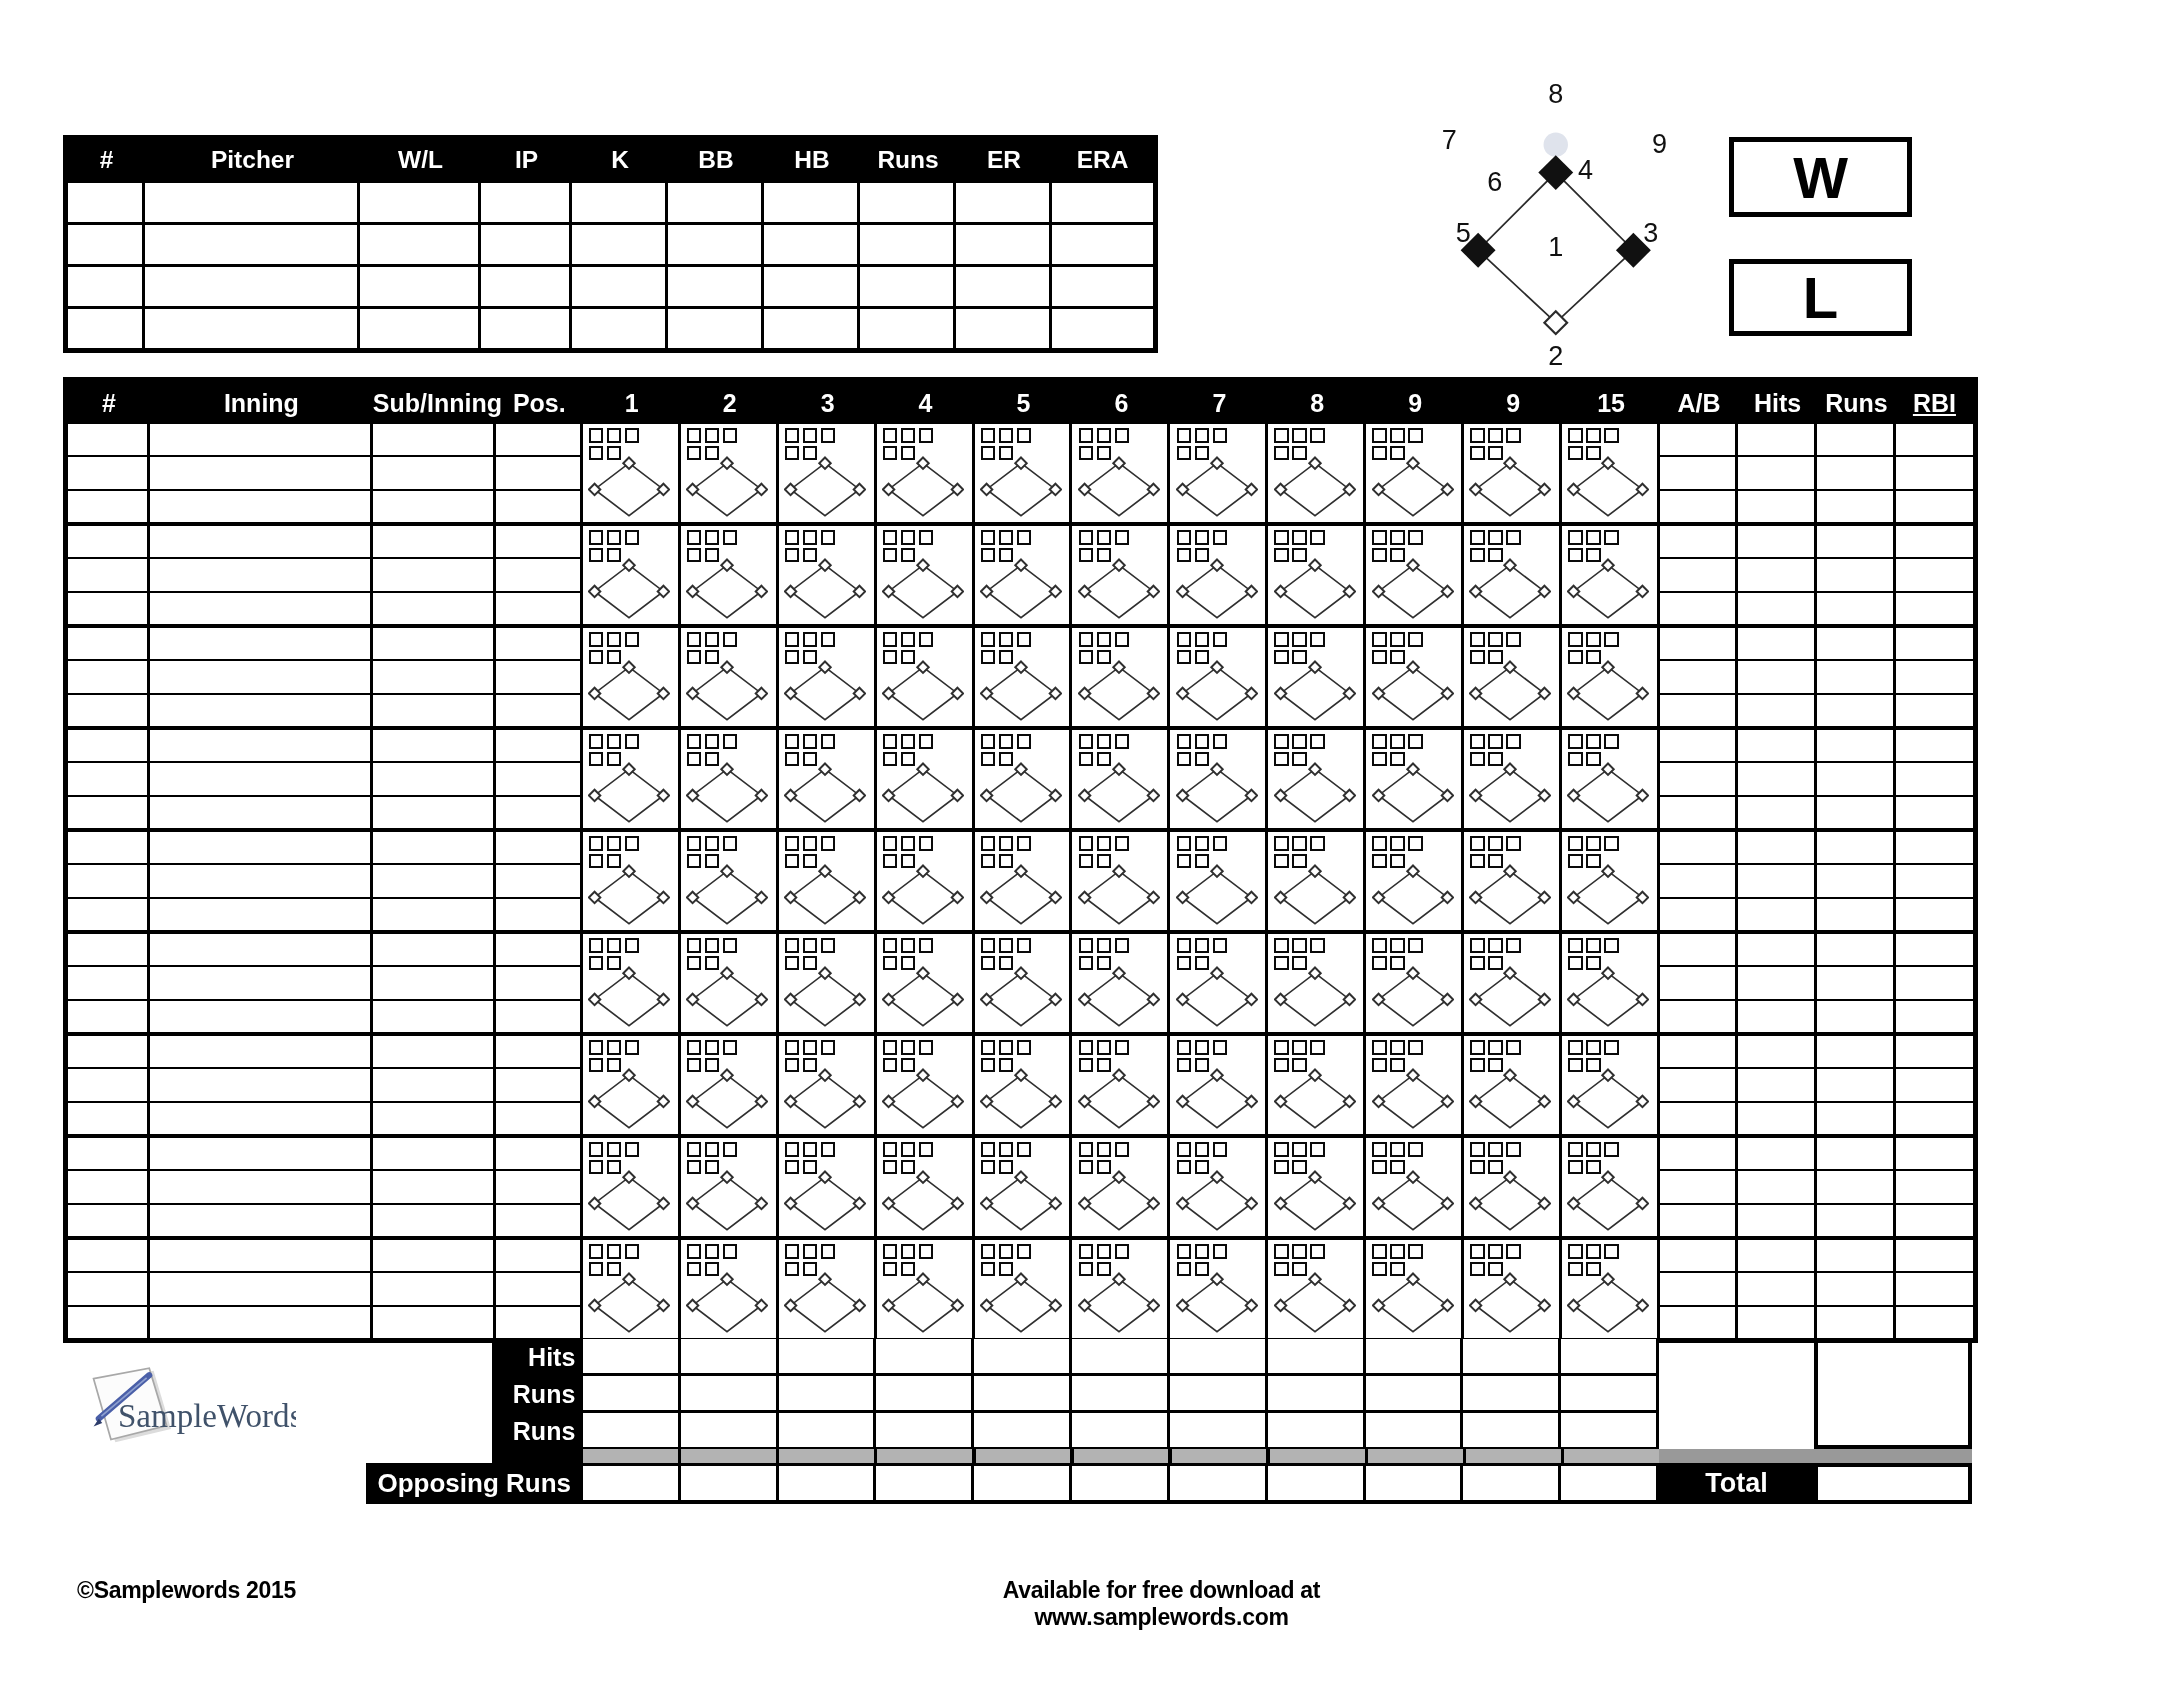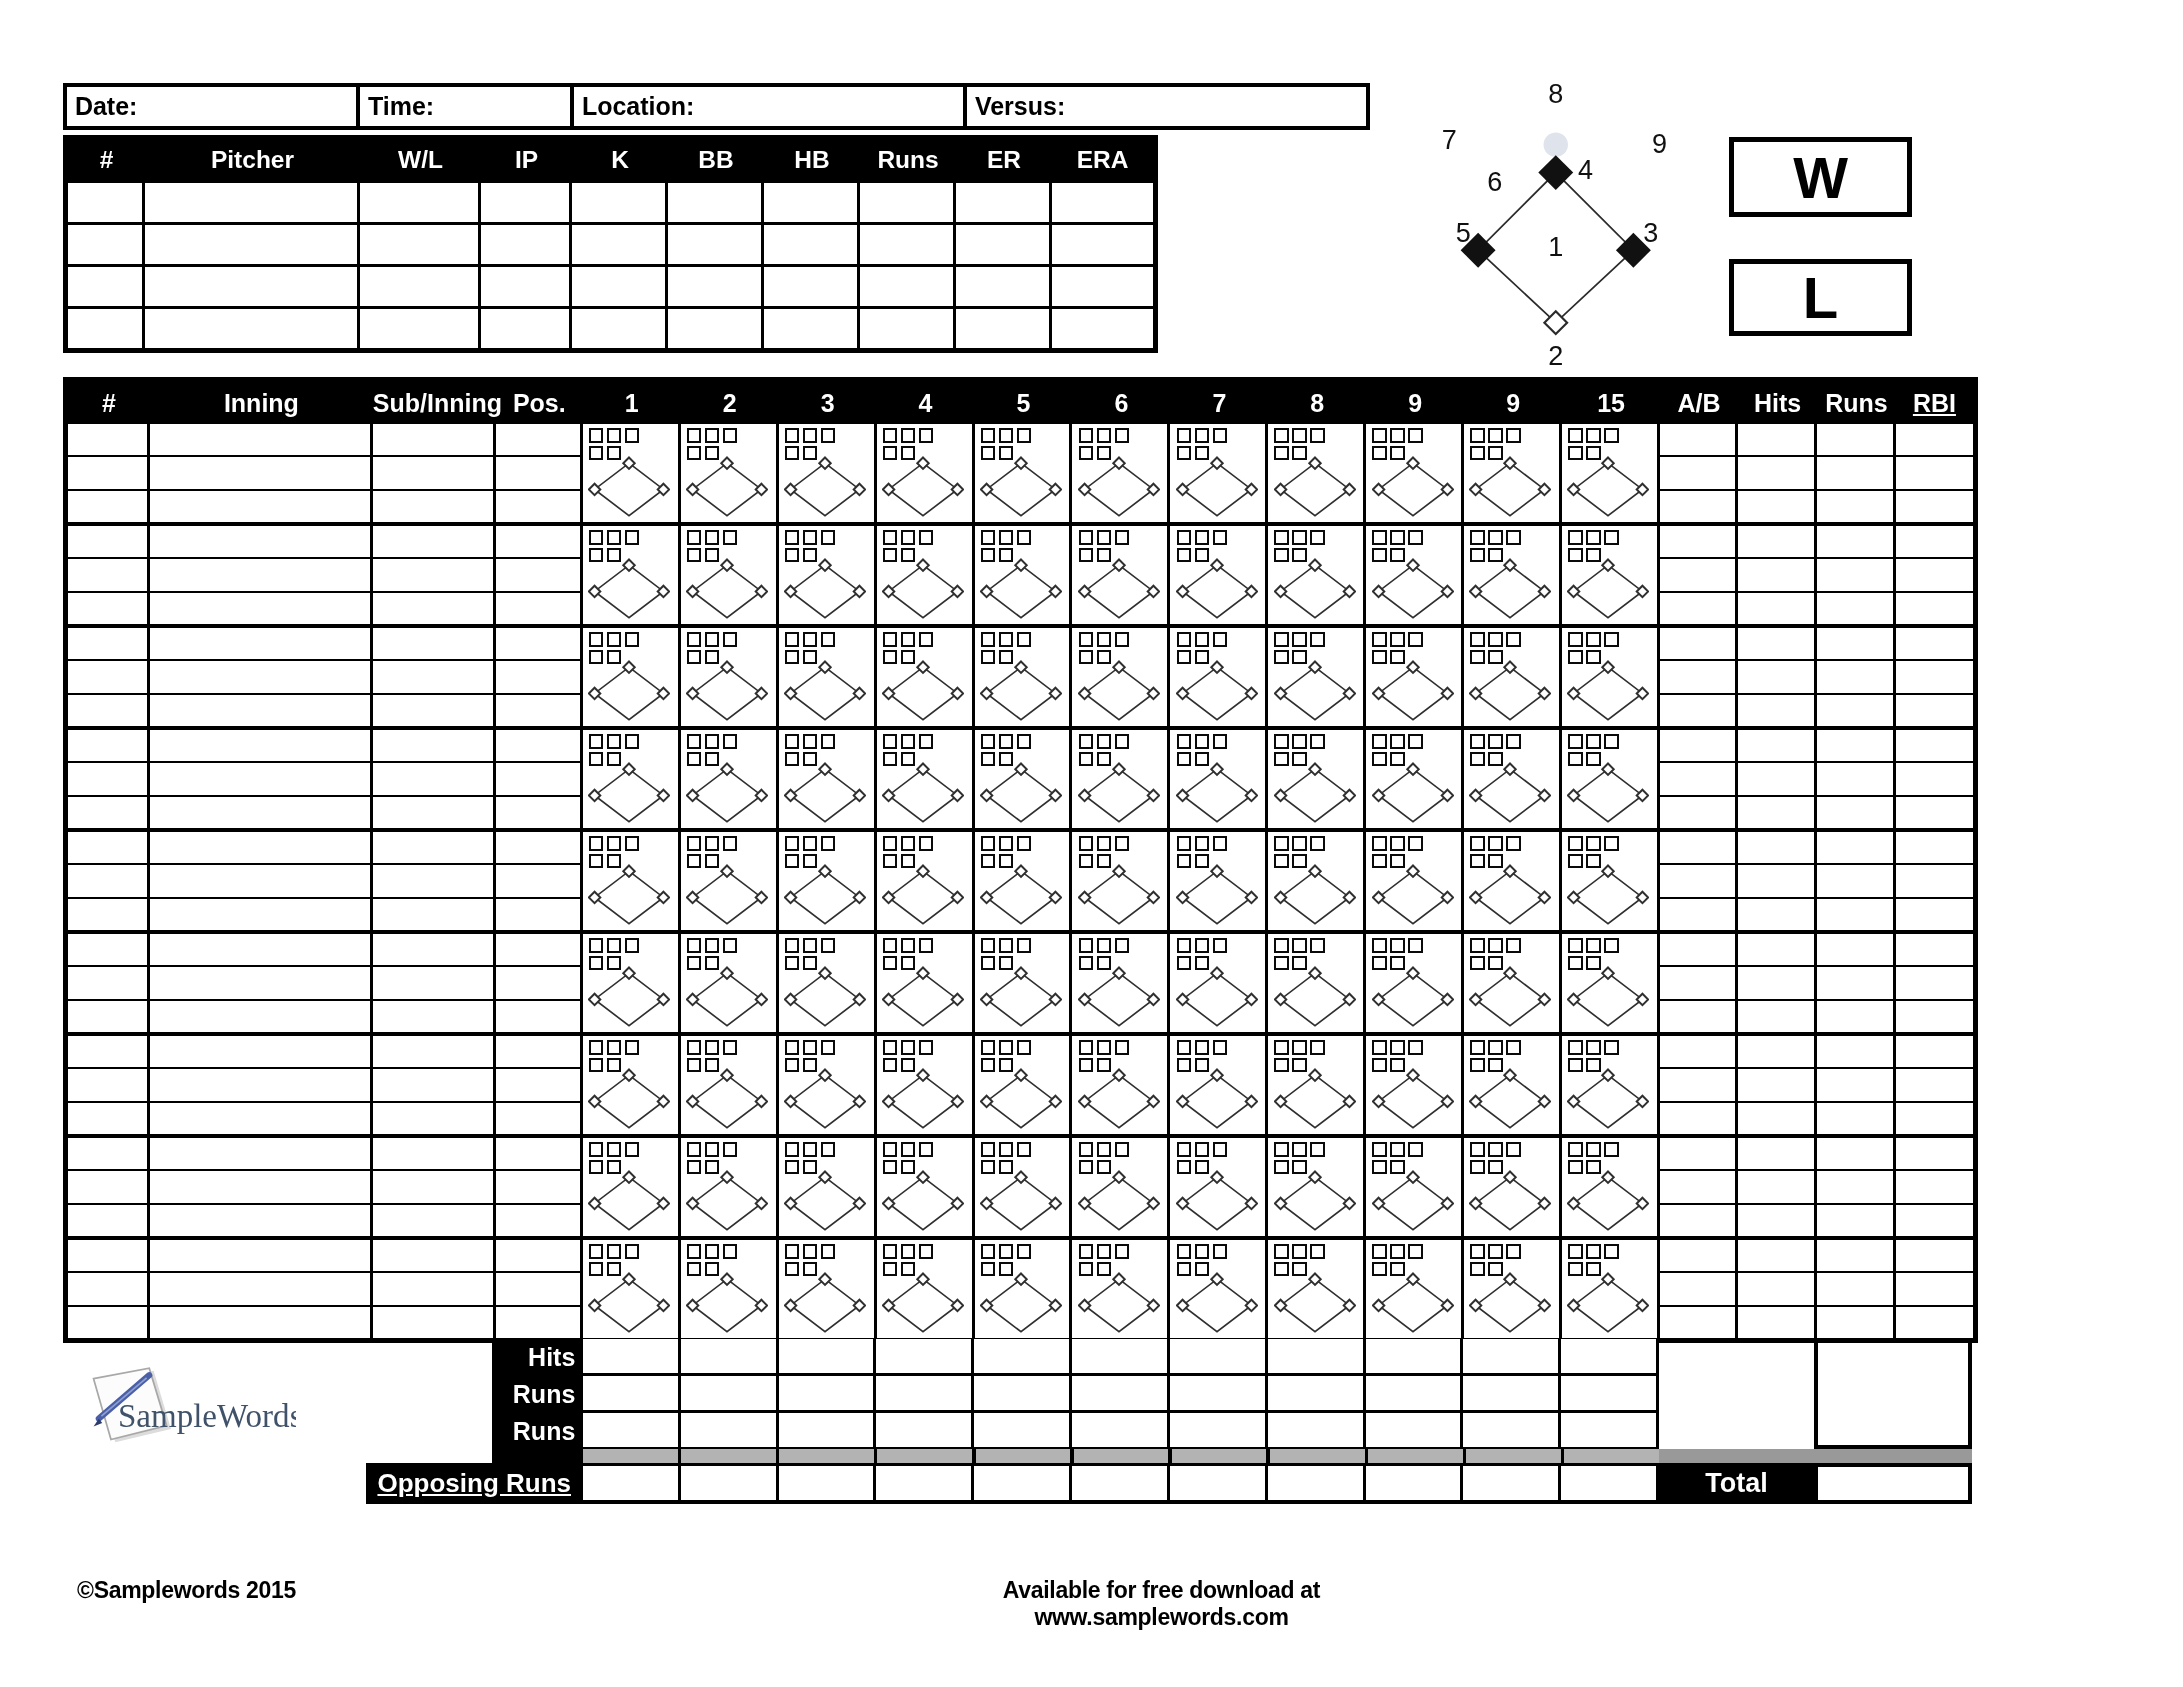--- a/index.html
+++ b/index.html
@@ -51,21 +51,21 @@
   .sum-label{height:37px;line-height:37px;text-align:right;padding-right:8.7px;
              font-weight:700;font-size:25px;color:#fff;}
   #sum-rows{left:583px;top:1339px;width:1076px;}
   .sum-row{height:37px;border-bottom:3.5px solid #000;display:flex;box-sizing:border-box;}
   .sum-cell{flex:1;border-right:3.5px solid #000;box-sizing:border-box;background:#fff;}
   #gray-bar{left:583px;top:1449px;width:1076px;height:14px;background:#000;display:flex;gap:3.5px;}
   .gray-seg{flex:1;}
   #gray-bar-dark{left:1659px;top:1449px;width:313px;height:14px;}
   #opp-label{left:366px;top:1463px;width:217px;height:41px;background:#000;color:#fff;
              font-weight:700;font-size:26px;line-height:41px;text-align:right;
-             padding-right:12px;box-sizing:border-box;text-decoration:underline;}
+             padding-right:12px;box-sizing:border-box;}
   #opp-cells{left:583px;top:1463px;width:1076px;height:41px;display:flex;}
   .opp-cell{flex:1;border-right:3.5px solid #000;border-top:3.5px solid #000;border-bottom:4.4px solid #000;
             box-sizing:border-box;background:#fff;}
   .total-black{background:#000;color:#fff;font-weight:700;font-size:27px;display:flex;
                align-items:center;justify-content:center;box-sizing:border-box;}
   #total-runs-box{left:1659px;top:1339px;width:155px;height:110px;}
   #total-runs-value{left:1814px;top:1339px;width:158px;height:110px;border:4.4px solid #000;
                     box-sizing:border-box;background:#fff;}
   #total-box{left:1659px;top:1463px;width:155px;height:41px;}
   #total-value{left:1814px;top:1463px;width:158px;height:41px;border:4.4px solid #000;
@@ -75,34 +75,20 @@
   #logo{position:absolute;left:86px;top:1363px;}
   #footer-copyright{left:77px;top:1577px;font-size:23px;font-weight:700;letter-spacing:-0.3px;}
   #footer-download{left:908px;top:1577px;width:507px;text-align:center;font-size:23px;
                    font-weight:700;letter-spacing:-0.3px;}
 </style>
 </head>
 <body>
 
 <div id="sheet">
 
-  <div id="info-bar" class="abs">
-    <div class="info-cell" style="width:293px">
-      <span>Date:</span>
-    </div>
-    <div class="info-cell" style="width:214px">
-      <span>Time:</span>
-    </div>
-    <div class="info-cell" style="width:393px">
-      <span>Location:</span>
-    </div>
-    <div class="info-cell">
-      <span>Versus:</span>
-    </div>
-  </div>
 
   <div id="pitcher-table" class="abs">
       <div class="p-header">
         <div class="p-hcell" style="width: 77px;">#</div>
         <div class="p-hcell" style="width: 215px;">Pitcher</div>
         <div class="p-hcell" style="width: 121px;">W/L</div>
         <div class="p-hcell" style="width: 91px;">IP</div>
         <div class="p-hcell" style="width: 96px;">K</div>
         <div class="p-hcell" style="width: 96px;">BB</div>
         <div class="p-hcell" style="width: 96px;">HB</div>

